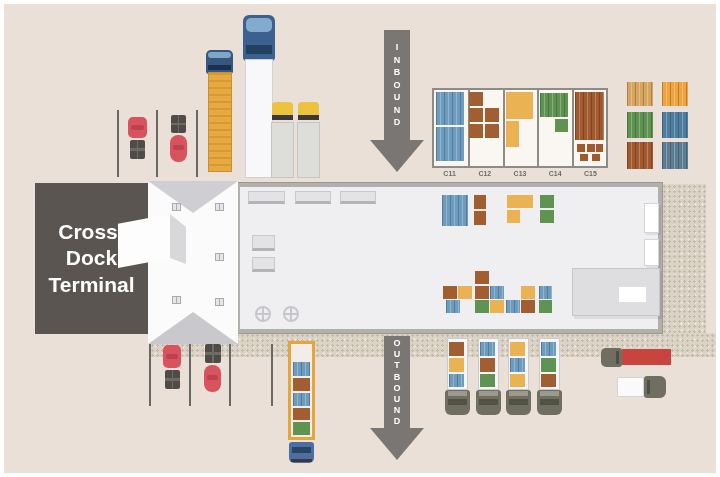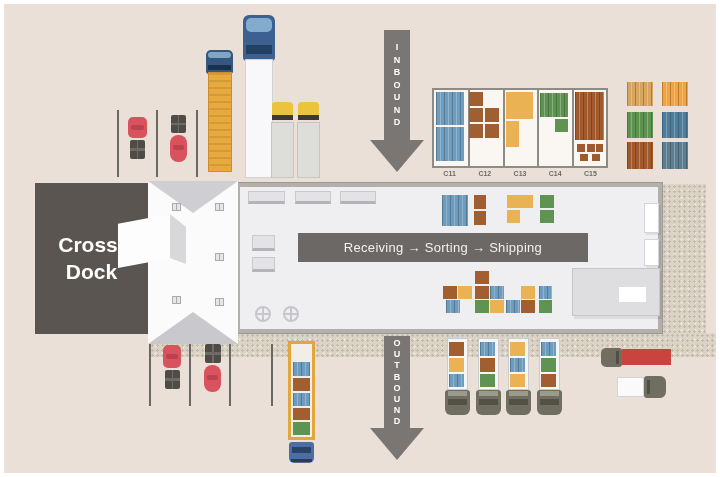--- a/index.html
+++ b/index.html
@@ -46,23 +46,20 @@
 
   <div class="abs gravel" style="left:150px;top:333px;width:570px;height:24px;"></div>
   <div class="abs gravel" style="left:662px;top:184px;width:44px;height:150px;"></div>
 
   <div class="abs building" style="left:236px;top:183px;width:426px;height:150px;"></div>
   <div class="abs dock-slab" style="left:248px;top:191px;width:37px;height:13px;"></div>
   <div class="abs dock-slab" style="left:295px;top:191px;width:36px;height:13px;"></div>
   <div class="abs dock-slab" style="left:340px;top:191px;width:36px;height:13px;"></div>
   <div class="abs dock-slab" style="left:252px;top:235px;width:23px;height:16px;"></div>
   <div class="abs dock-slab" style="left:252px;top:257px;width:23px;height:15px;"></div>
-  <div class="abs banner" style="left: 298px; top: 233px; width: 290px; height: 29px; background: rgb(107, 104, 102); color: rgb(242, 242, 242);">
-    <span>Receiving → Sorting → Shipping</span>
-  </div>
   <div class="abs marker" style="left:255px;top:306px;width:16px;height:16px;"></div>
   <div class="abs marker" style="left:283px;top:306px;width:16px;height:16px;"></div>
   <div class="abs door" style="left:644px;top:203px;width:15px;height:30px;"></div>
   <div class="abs door" style="left:644px;top:239px;width:15px;height:27px;"></div>
   <div class="abs office" style="left:572px;top:268px;width:86px;height:46px;">
     <div class="abs" style="left:46px;top:18px;width:27px;height:15px;background:#FFFFFF;"></div>
   </div>
 
   <div class="abs entr" style="left:148px;top:181px;width:90px;height:163px;background:#FBFBFC;"></div>
   <div class="abs entr" style="left:148px;top:181px;width:90px;height:32px;background:#CFCED2;clip-path:polygon(0 0,100% 0,50% 100%);"></div>
@@ -71,20 +68,21 @@
   <div class="abs" style="left:170px;top:214px;width:16px;height:50px;background:#D8D8DB;clip-path:polygon(0 0,100% 26%,100% 100%,0 88%);z-index:3;"></div>
   <div class="abs mini-slab" style="left:172px;top:203px;width:9px;height:8px;"></div>
   <div class="abs mini-slab" style="left:215px;top:203px;width:9px;height:8px;"></div>
   <div class="abs mini-slab" style="left:215px;top:253px;width:9px;height:8px;"></div>
   <div class="abs mini-slab" style="left:172px;top:296px;width:9px;height:8px;"></div>
   <div class="abs mini-slab" style="left:215px;top:298px;width:9px;height:8px;"></div>
 
   <div class="abs title-block" style="left: 35px; top: 183px; width: 113px; height: 151px; background: rgb(90, 85, 81); color: rgb(255, 255, 255);">
     <div>Cross-</div>
     <div>Dock</div>
+    <div>Terminal</div>
   </div>
 
   <div class="abs bays" style="left:432px;top:88px;width:176px;height:80px;">
     <div class="abs bay-divider" style="left:34px;top:0;width:2px;height:76px;"></div>
     <div class="abs bay-divider" style="left:69px;top:0;width:2px;height:76px;"></div>
     <div class="abs bay-divider" style="left:103px;top:0;width:2px;height:76px;"></div>
     <div class="abs bay-divider" style="left:138px;top:0;width:2px;height:76px;"></div>
   </div>
   <div class="abs bay-labels" style="left:432px;top:170px;width:176px;height:9px;">
     <span>C11</span>

